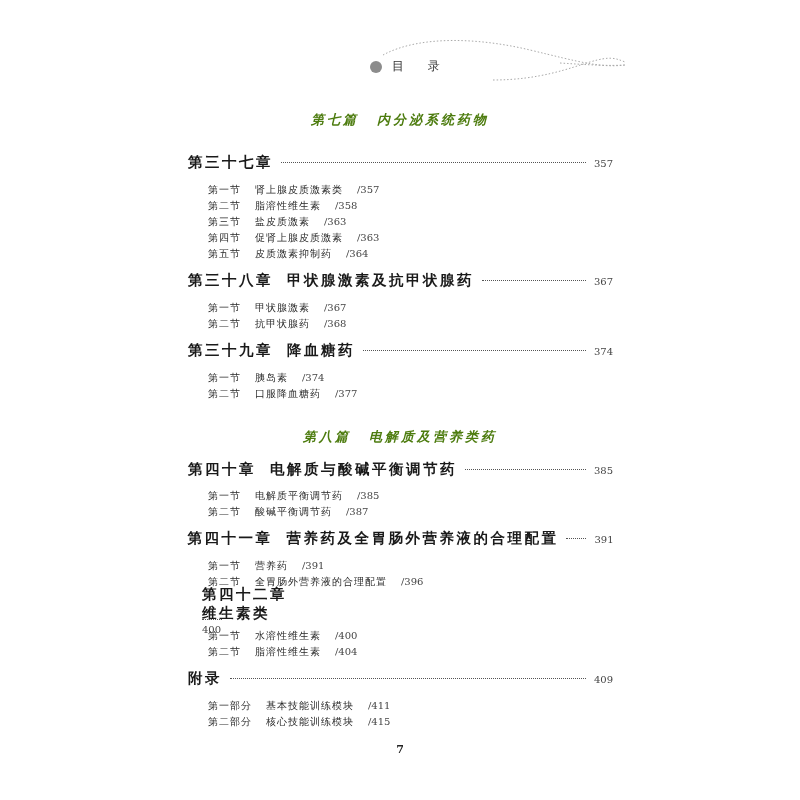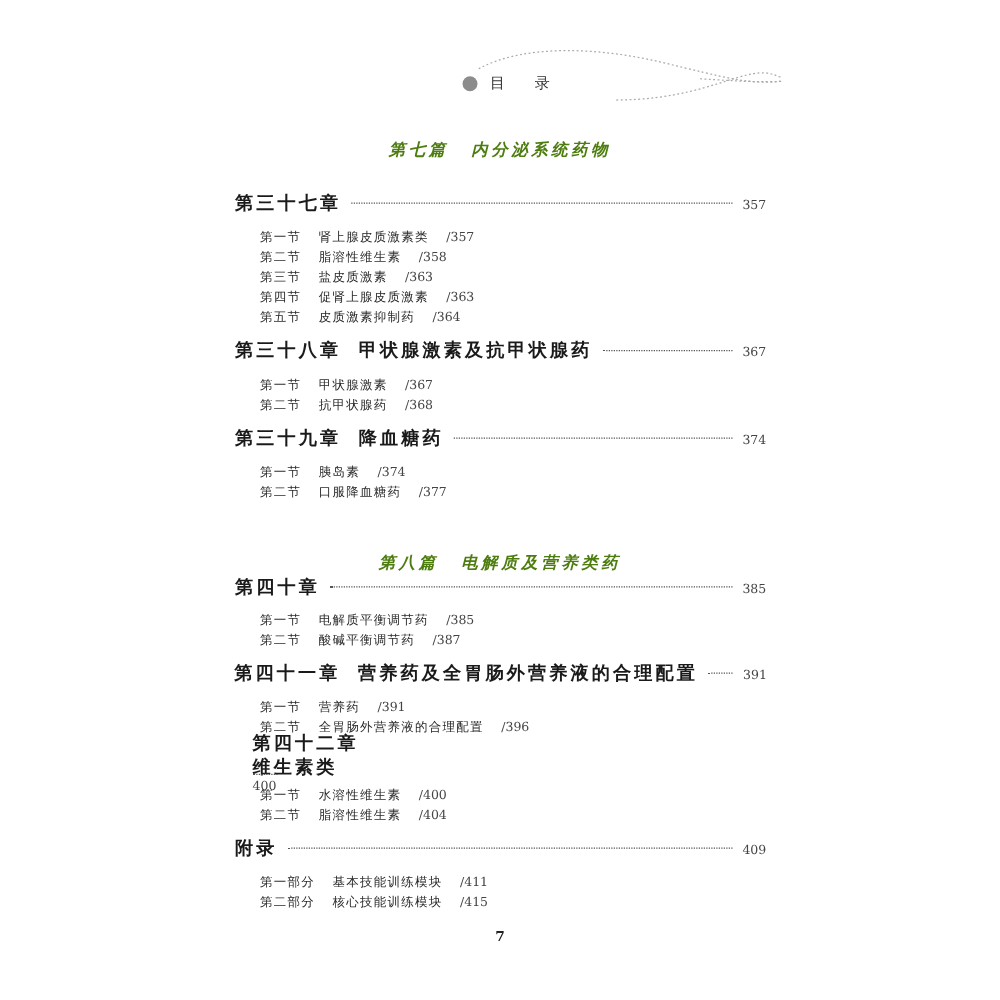--- a/index.html
+++ b/index.html
@@ -60,26 +60,27 @@
 
 <div class="chapter" style="top:341px;">
   <span class="ch-num">第三十九章</span>
   <span class="ch-title">降血糖药</span>
   <span class="leader"></span>
   <span class="page">374</span>
 </div>
 <div class="section" style="top:371px;"><span class="sec-num">第一节</span><span class="sec-title">胰岛素</span><span class="sec-page">/374</span></div>
 <div class="section" style="top:387px;"><span class="sec-num">第二节</span><span class="sec-title">口服降血糖药</span><span class="sec-page">/377</span></div>
 
-<div class="part-title" style="top:441px;">
+<div class="part-title" style="top:428px;">
   <span class="num">第八篇</span><span>电解质及营养类药</span>
 </div>
 
 <div class="chapter" style="top:460px;">
   <span class="ch-num">第四十章</span>
+  <span class="ch-title">电解质与酸碱平衡调节药</span>
   <span class="leader"></span>
   <span class="page">385</span>
 </div>
 <div class="section" style="top:489px;"><span class="sec-num">第一节</span><span class="sec-title">电解质平衡调节药</span><span class="sec-page">/385</span></div>
 <div class="section" style="top:505px;"><span class="sec-num">第二节</span><span class="sec-title">酸碱平衡调节药</span><span class="sec-page">/387</span></div>
 
 <div class="chapter" style="top:529px;">
   <span class="ch-num">第四十一章</span>
   <span class="ch-title">营养药及全胃肠外营养液的合理配置</span>
   <span class="leader"></span>

